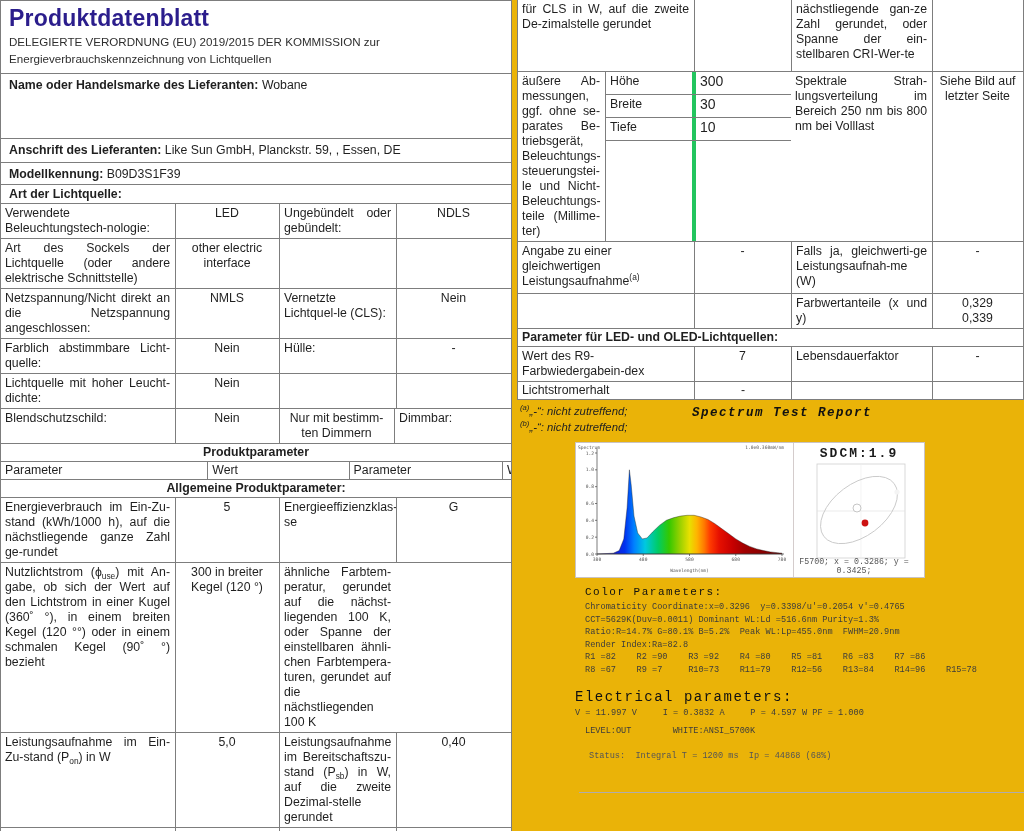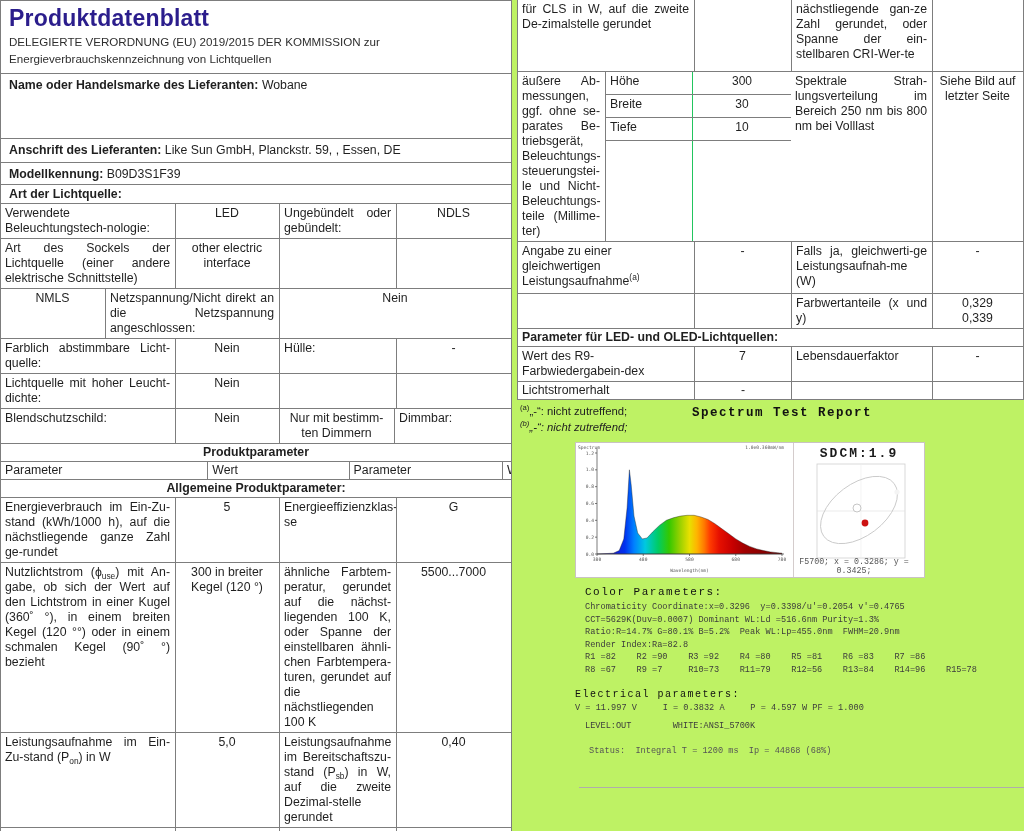--- a/index.html
+++ b/index.html
@@ -1,18 +1,18 @@
 <!DOCTYPE html>
 <html><head>
 <meta charset="utf-8">
 <style>
   * { box-sizing: border-box; margin: 0; padding: 0; }
   html,body { width:1024px; height:831px; background:#ffffff; overflow:hidden;
               font-family:"Liberation Sans","DejaVu Sans",sans-serif; color:#1f1f1f; }
-  .page { position:relative; width:1024px; height:831px; background:#bef264; }
+  .page { position:relative; width:1024px; height:831px; background:#eab308; }
 
   
   .col-left  { position:absolute; left:0;   top:0; width:512px; }
   .col-right { position:absolute; left:517px; top:0; width:507px; }
 
   .dtable { border:1px solid #7d7d7d; background:#fff; }
   .trow { display:flex; border-top:1px solid #7d7d7d; align-items:stretch; }
   .trow:first-child { border-top:none; }
   .cell { padding:2px 5px 2px 4px; font-size:12.3px; line-height:15px; overflow:hidden; }
   .p { text-align:justify; }
@@ -31,25 +31,25 @@
   .reg-line { font-size:11.6px; line-height:15px; color:#2e2e2e; margin-top:2px; }
   .sup-row { min-height:25px; padding:4px 8px 2px 8px; font-size:12.3px; }
   .sup-row span.val { font-weight:normal; }
 
   
   .dims-label { width:87px; }
   .dims-sub { display:flex; flex-direction:column; width:186px; border-left:1px solid #7d7d7d; }
   .dims-subrow { display:flex; border-bottom:1px solid #7d7d7d; }
   .dims-subrow:last-child { border-bottom:none; flex:1; }
   .dims-n { width:86px; padding:2px 4px; font-size:12.3px; line-height:15px; }
-  .dims-v { flex:1; border-left:1px solid #22c55e; text-align:center; padding:2px 4px; font-size:12px; line-height:15px; }
+  .dims-v { flex:1; border-left:4px solid #22c55e; padding:2px 4px; font-size:14px; line-height:15px; }
 
   
   .footnotes { padding:4px 0 0 3px; }
-  .fn-line1 { display:flex; align-items:flex-start; }
+  .fn-line1 { display:flex; align-items:flex-start;font-style:italic; }
   .fn { font-size:11.3px; line-height:14px; color:#222; width:172px; }
   .report-title { font-family:"Liberation Mono","DejaVu Sans Mono",monospace; font-weight:bold;
                   font-size:12.5px; letter-spacing:1.5px; color:#111; margin-top:2px; }
 
   
   .spec-box { margin:8px 0 0 58px; width:350px; height:136px; border:1px solid #c9c3c3;
               display:flex; background:#fff; }
   .spec-chart { width:218px; height:134px; border-right:1px solid #d4cccc; }
   .sdcm-panel { flex:1; text-align:center; padding-top:3px; position:relative; }
   .sdcm-title { font-family:"Liberation Mono","DejaVu Sans Mono",monospace; font-weight:bold;
@@ -57,21 +57,21 @@
   .sdcm-caption { font-family:"Liberation Mono","DejaVu Sans Mono",monospace; font-size:8.3px;
                   color:#555; position:absolute; bottom:2px; left:0; right:10px; }
   .blk-title { font-family:"Liberation Mono","DejaVu Sans Mono",monospace; font-weight:normal;
                font-size:11px; letter-spacing:1.5px; color:#111; }
   .mono-line { font-family:"Liberation Mono","DejaVu Sans Mono",monospace; font-size:8.6px;
                line-height:12.6px; color:#3c3c3c; white-space:pre; }
   .color-params { margin:8px 0 0 68px; }
   .color-params .blk-title { margin-bottom:3px; }
   .photo-params { margin:10px 0 0 68px; }
   .elec-params  { margin:12px 0 0 58px; }
-  .elec-params .blk-title { font-size:10px; }
+  .elec-params .blk-title { font-size:14px; }
   .level-line { margin:6px 0 0 10px; }
   .status-line { margin:12px 0 0 14px; color:#555; }
 
   .info-box { margin:30px 0 0 62px; width:446px; border-top:1px solid #b0acac; padding-top:4px;
               display:flex; }
 
   .pre-line { white-space:pre-line; }
 </style>
 </head>
 <body>
@@ -103,28 +103,29 @@
         <span class="bold">Art der Lichtquelle:</span>
       </div>
 
       <div class="trow" style="min-height:35px;">
         <div class="cell p c1">Verwendete Beleuchtungstech-nologie:</div>
         <div class="cell v c2">LED</div>
         <div class="cell p c3">Ungebündelt oder gebündelt:</div>
         <div class="cell v c4">NDLS</div>
       </div>
       <div class="trow" style="min-height:48px;">
-        <div class="cell p c1">Art des Sockels der Lichtquelle (einer andere elektrische Schnittstelle)</div>
+        <div class="cell p c1">Art des Sockels der Lichtquelle (oder andere elektrische Schnittstelle)</div>
         <div class="cell v c2">other electric interface</div>
         <div class="cell p c3"></div>
         <div class="cell v c4"></div>
       </div>
       <div class="trow" style="min-height:47px;">
+        <div class="cell p c1">Netzspannung/Nicht direkt an die Netzspannung angeschlossen:</div>
         <div class="cell v c2">NMLS</div>
-        <div class="cell p c1">Netzspannung/Nicht direkt an die Netzspannung angeschlossen:</div>
+        <div class="cell p c3">Vernetzte Lichtquel-le (CLS):</div>
         <div class="cell v c4">Nein</div>
       </div>
       <div class="trow" style="min-height:35px;">
         <div class="cell p c1">Farblich abstimmbare Licht-quelle:</div>
         <div class="cell v c2">Nein</div>
         <div class="cell p c3">Hülle:</div>
         <div class="cell v c4">-</div>
       </div>
       <div class="trow" style="min-height:33px;">
         <div class="cell p c1">Lichtquelle mit hoher Leucht-dichte:</div>
@@ -155,21 +156,20 @@
       <div class="trow" style="min-height:61px;">
         <div class="cell p c1">Energieverbrauch im Ein-Zu-stand (kWh/1000 h), auf die nächstliegende ganze Zahl ge-rundet</div>
         <div class="cell v c2">5</div>
         <div class="cell p c3">Energieeffizienzklas-se</div>
         <div class="cell v c4">G</div>
       </div>
       <div class="trow" style="min-height:155px;">
         <div class="cell p c1">Nutzlichtstrom (ϕ<sub>use</sub>) mit An-gabe, ob sich der Wert auf den Lichtstrom in einer Kugel (360˚ °), in einem breiten Kegel (120 °°) oder in einem schmalen Kegel (90˚ °) bezieht</div>
         <div class="cell v c2">300 in breiter Kegel (120 °)</div>
         <div class="cell p c3">ähnliche Farbtem-peratur, gerundet auf die nächst-liegenden 100 K, oder Spanne der einstellbaren ähnli-chen Farbtempera-turen, gerundet auf die nächstliegenden 100 K</div>
-        <div class="cell v c4">5500...7000</div>
       </div>
       <div class="trow" style="min-height:77px;">
         <div class="cell p c1">Leistungsaufnahme im Ein-Zu-stand (P<sub>on</sub>) in W</div>
         <div class="cell v c2">5,0</div>
         <div class="cell p c3">Leistungsaufnahme im Bereitschaftszu-stand (P<sub>sb</sub>) in W, auf die zweite Dezimal-stelle gerundet</div>
         <div class="cell v c4">0,40</div>
       </div>
       <div class="trow" style="min-height:34px;">
         <div class="cell p c1">Leistungsaufnahme im vernetz-ten Bereitschaftsbetrieb (P<sub>net</sub>)</div>
         <div class="cell v c2">-</div>
@@ -324,21 +324,21 @@
           <circle cx="56" cy="61" r="3.4" fill="#cc1111"></circle>
           <circle cx="88" cy="30" r="2.6" fill="#f4f4f4"></circle>
         </svg>
         <div class="sdcm-caption">F5700; x = 0.3286; y = 0.3425;</div>
       </div>
     </div>
 
     <div class="color-params">
       <div class="blk-title">Color Parameters:</div>
       <div class="mono-line">Chromaticity Coordinate:x=0.3296  y=0.3398/u'=0.2054 v'=0.4765</div>
-      <div class="mono-line">CCT=5629K(Duv=0.0007) Dominant WL:Ld =516.6nm Purity=1.3%</div>
+      <div class="mono-line">CCT=5629K(Duv=0.0011) Dominant WL:Ld =516.6nm Purity=1.3%</div>
       <div class="mono-line">Ratio:R=14.7% G=80.1% B=5.2%  Peak WL:Lp=455.0nm  FWHM=20.9nm</div>
       <div class="mono-line">Render Index:Ra=82.8</div>
       <div class="mono-line">R1 =82    R2 =90    R3 =92    R4 =80    R5 =81    R6 =83    R7 =86</div>
       <div class="mono-line">R8 =67    R9 =7     R10=73    R11=79    R12=56    R13=84    R14=96    R15=78</div>
     </div>
 
 
     <div class="elec-params">
       <div class="blk-title">Electrical parameters:</div>
       <div class="mono-line" style="margin-top:2px;">V = 11.997 V     I = 0.3832 A     P = 4.597 W PF = 1.000</div>

